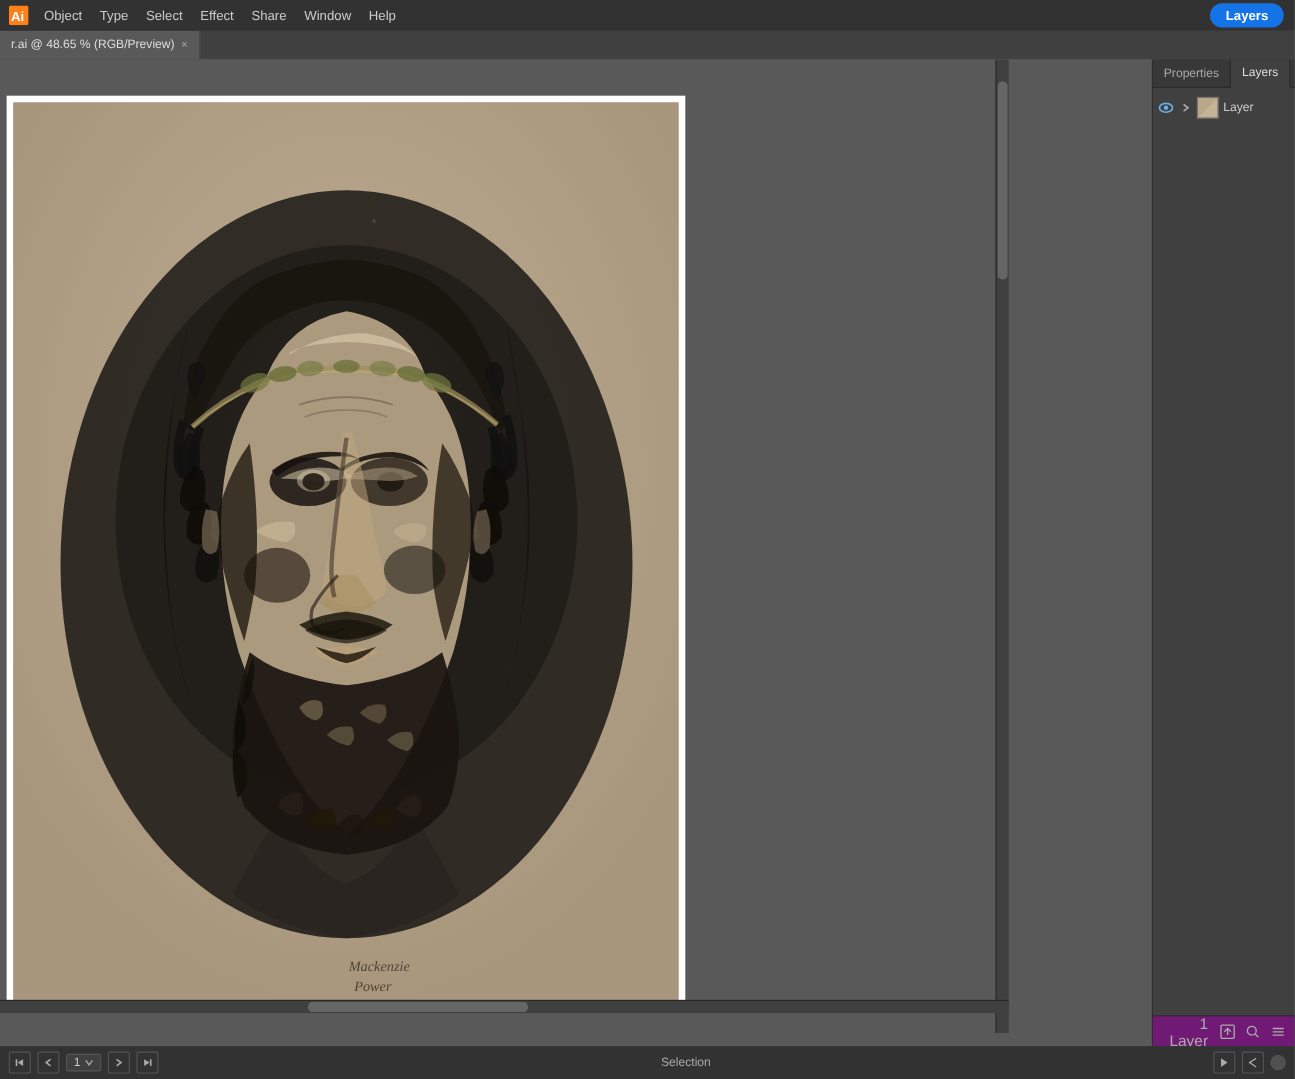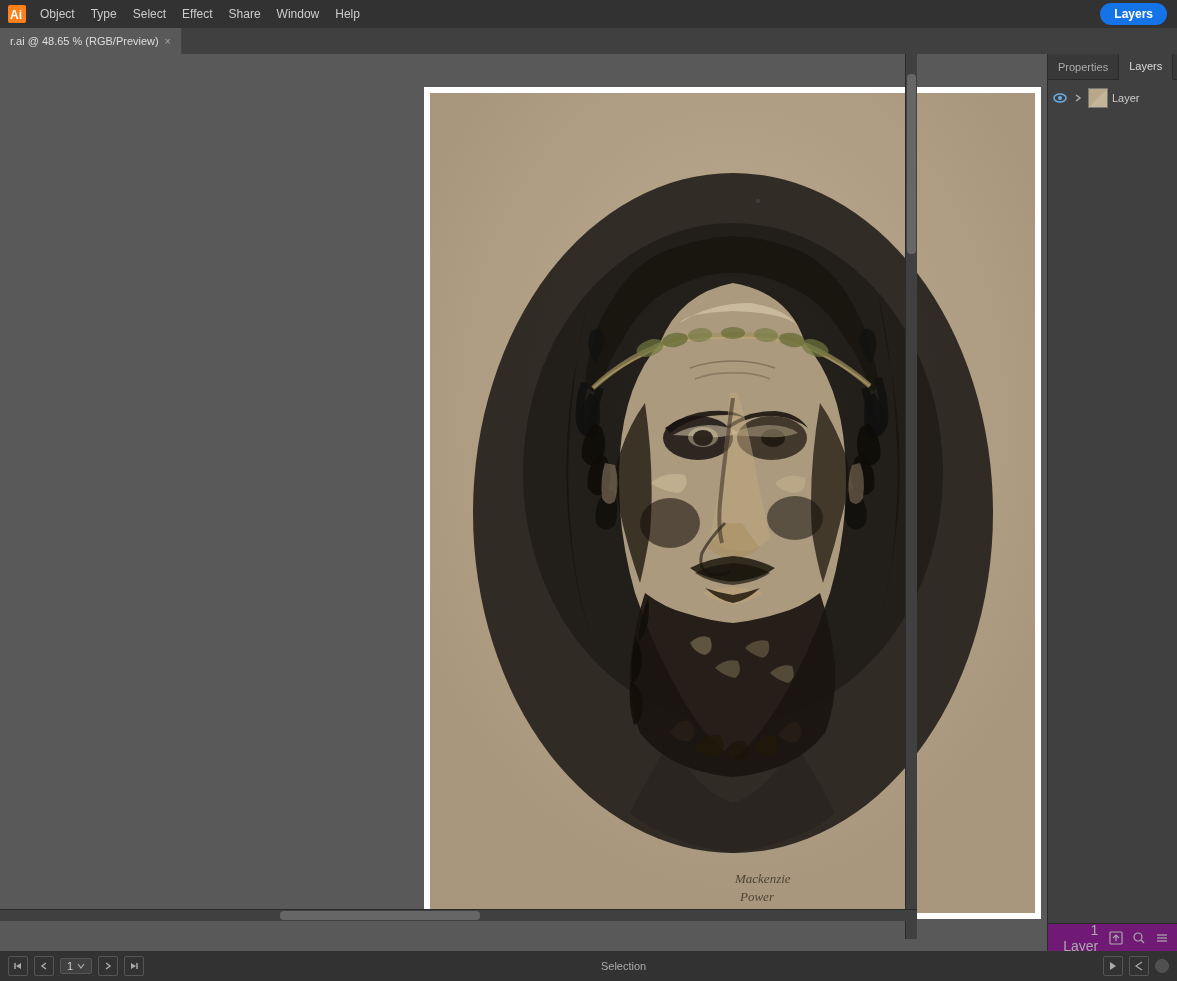--- a/index.html
+++ b/index.html
@@ -81,21 +81,21 @@
       display: flex;
       position: relative;
     }
 
     
     #canvas-area {
       flex: 1;
       background: #595959;
       display: flex;
       align-items: center;
-      justify-content: flex-end;
+      justify-content: flex-start;
       position: relative;
       overflow: hidden;
     }
 
     .canvas-inner {
       position: relative;
       background: #b8a898;
       width: 605px;
       height: 820px;
       overflow: hidden;

